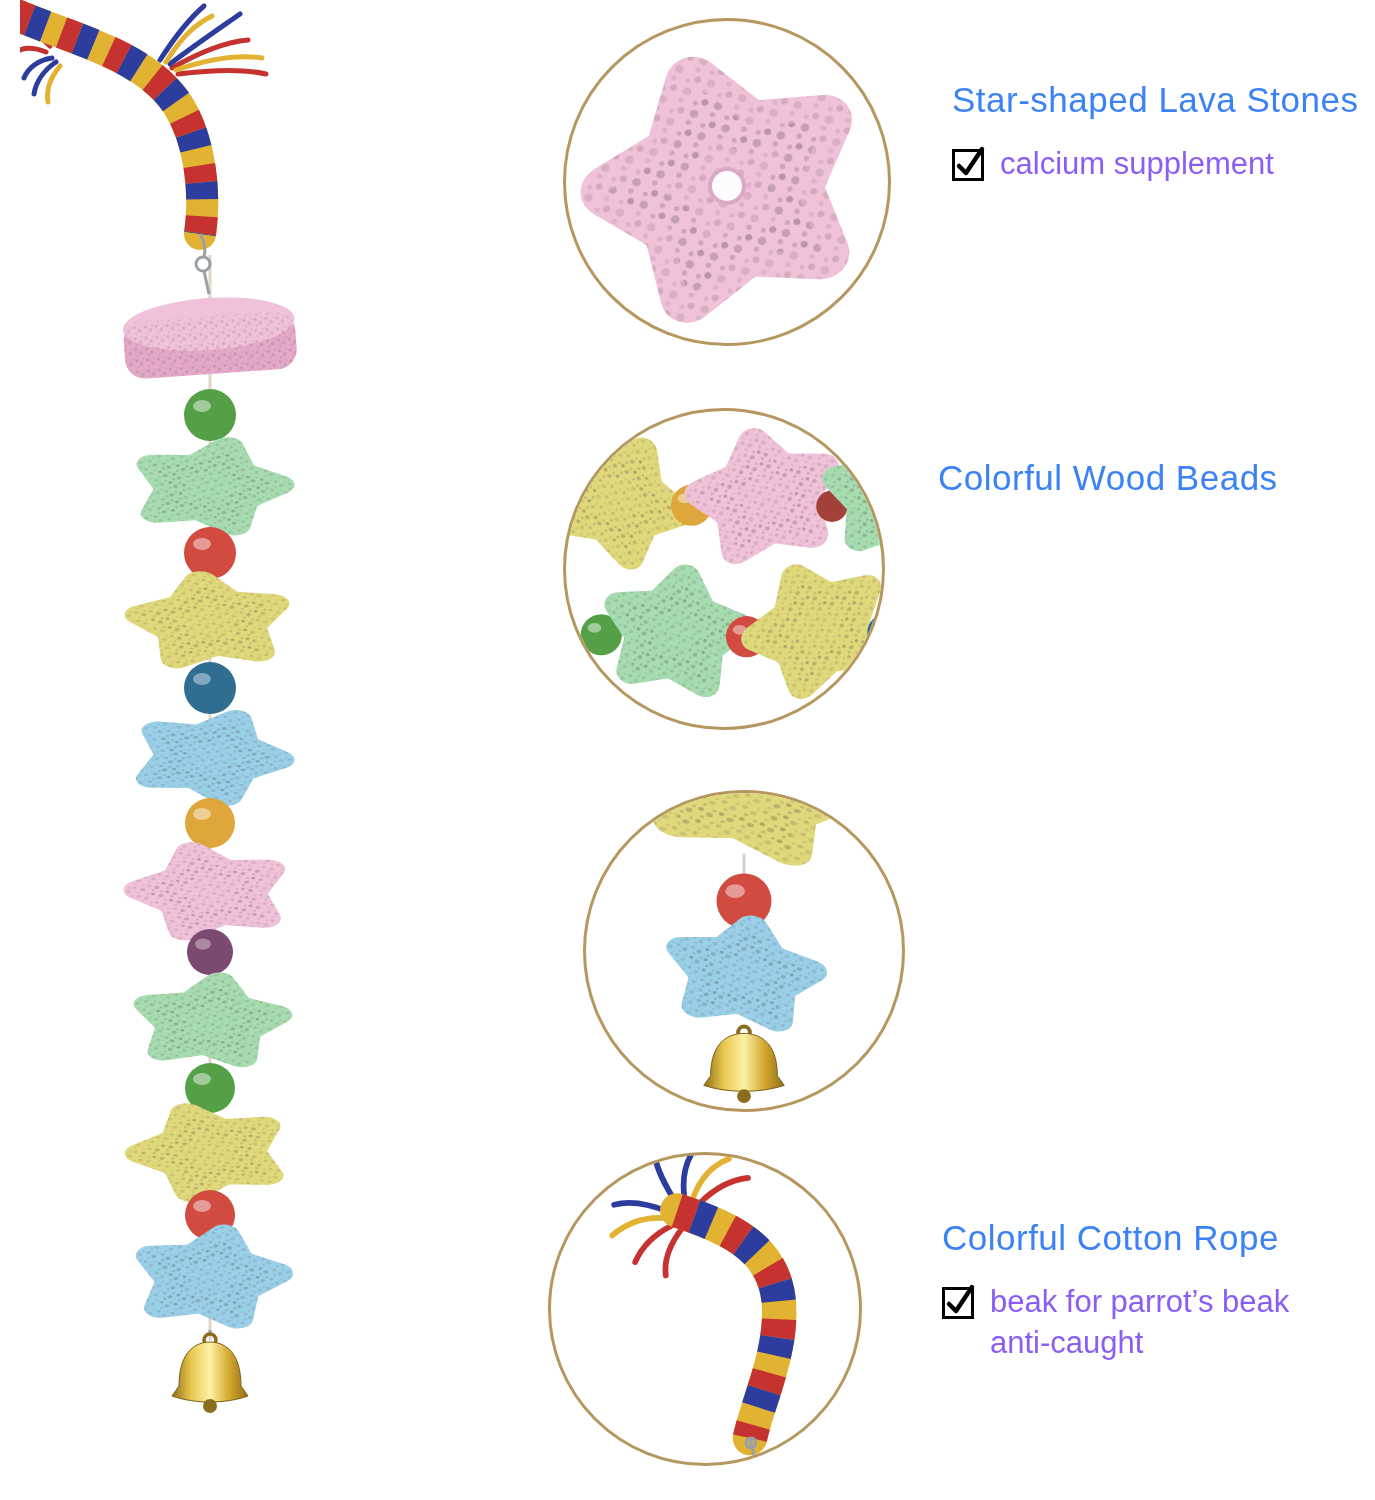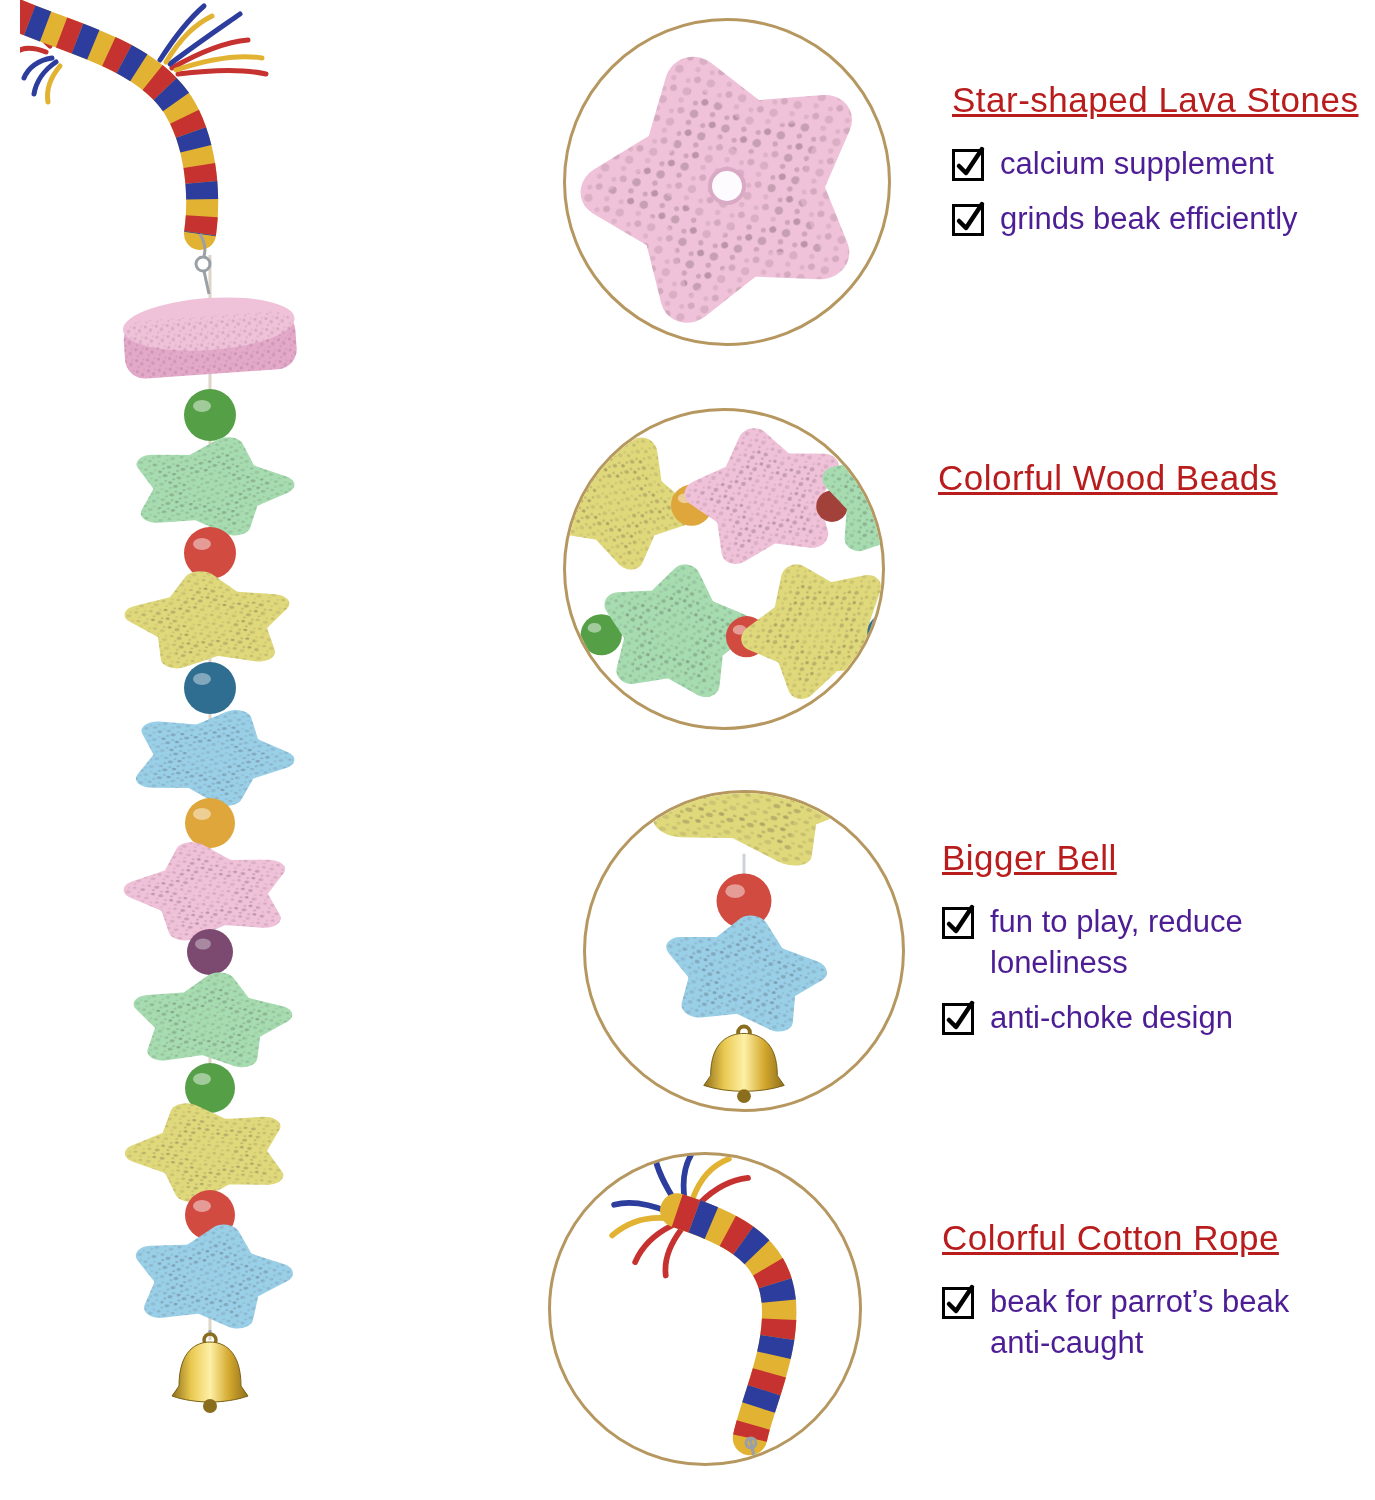--- a/index.html
+++ b/index.html
@@ -8,31 +8,31 @@
     font-family:"Liberation Sans",sans-serif;overflow:hidden;
   }
   .toy{position:absolute;left:20px;top:0;}
   .photo-circle{
     position:absolute;border:3px solid #b5975f;border-radius:50%;
     overflow:hidden;background:#fff;
   }
   .photo-circle svg{display:block;width:100%;height:100%;}
   .callout{position:absolute;}
   .callout-title{
-    margin:0 0 24px 0;font-size:35px;font-weight:400;color:#b91c1c;
-    letter-spacing:0.5px;white-space:nowrap;text-decoration:underline;
+    margin:0 0 24px 0;font-size:35px;font-weight:400;color:#3b82f6;
+    letter-spacing:0.5px;white-space:nowrap;
   }
   .check-item{display:flex;align-items:flex-start;margin-bottom:14px;}
   .checkbox{
     position:relative;flex:0 0 auto;width:26px;height:26px;
     border:3.5px solid #000;margin:5px 16px 0 0;
   }
   .checkbox svg{position:absolute;left:0;top:0;overflow:visible;}
   .item-text{
-    font-size:31px;line-height:1.32;color:#4c1d95;
+    font-size:31px;line-height:1.32;color:#8b5cf6;
   }
   .texs{fill:url(#pores);stroke:url(#pores);}
   .tex{fill:url(#pores);}
 </style>
 </head>
 <body>
 
 <div class="page">
 
   <svg width="0" height="0" style="position:absolute" aria-hidden="true">
@@ -286,53 +286,26 @@
   <section class="callout" style="left:952px;top:80px">
     <h2 class="callout-title">Star-shaped Lava Stones</h2>
     <div class="check-item">
       <span class="checkbox">
         <svg width="26" height="26" viewBox="0 0 26 26">
             <path d="M4,14 L11,21 L27,-3" fill="none" stroke="#000" stroke-width="4.5" stroke-linecap="round" stroke-linejoin="round"></path>
           </svg>
       </span>
       <span class="item-text" style="max-width:400px">calcium supplement</span>
     </div>
-    <div class="check-item">
-      <span class="checkbox">
-        <svg width="26" height="26" viewBox="0 0 26 26">
-            <path d="M4,14 L11,21 L27,-3" fill="none" stroke="#000" stroke-width="4.5" stroke-linecap="round" stroke-linejoin="round"></path>
-          </svg>
-      </span>
-      <span class="item-text" style="max-width:400px">grinds beak efficiently</span>
-    </div>
   </section>
 
   <section class="callout" style="left:938px;top:458px">
     <h2 class="callout-title">Colorful Wood Beads</h2>
   </section>
 
-  <section class="callout" style="left:942px;top:838px">
-    <h2 class="callout-title">Bigger Bell</h2>
-    <div class="check-item">
-      <span class="checkbox">
-        <svg width="26" height="26" viewBox="0 0 26 26">
-            <path d="M4,14 L11,21 L27,-3" fill="none" stroke="#000" stroke-width="4.5" stroke-linecap="round" stroke-linejoin="round"></path>
-          </svg>
-      </span>
-      <span class="item-text" style="max-width:330px">fun to play, reduce loneliness</span>
-    </div>
-    <div class="check-item">
-      <span class="checkbox">
-        <svg width="26" height="26" viewBox="0 0 26 26">
-            <path d="M4,14 L11,21 L27,-3" fill="none" stroke="#000" stroke-width="4.5" stroke-linecap="round" stroke-linejoin="round"></path>
-          </svg>
-      </span>
-      <span class="item-text" style="max-width:330px">anti-choke design</span>
-    </div>
-  </section>
 
   <section class="callout" style="left:942px;top:1218px">
     <h2 class="callout-title">Colorful Cotton Rope</h2>
     <div class="check-item">
       <span class="checkbox">
         <svg width="26" height="26" viewBox="0 0 26 26">
             <path d="M4,14 L11,21 L27,-3" fill="none" stroke="#000" stroke-width="4.5" stroke-linecap="round" stroke-linejoin="round"></path>
           </svg>
       </span>
       <span class="item-text" style="max-width:360px">beak for parrot’s beak anti-caught</span>

